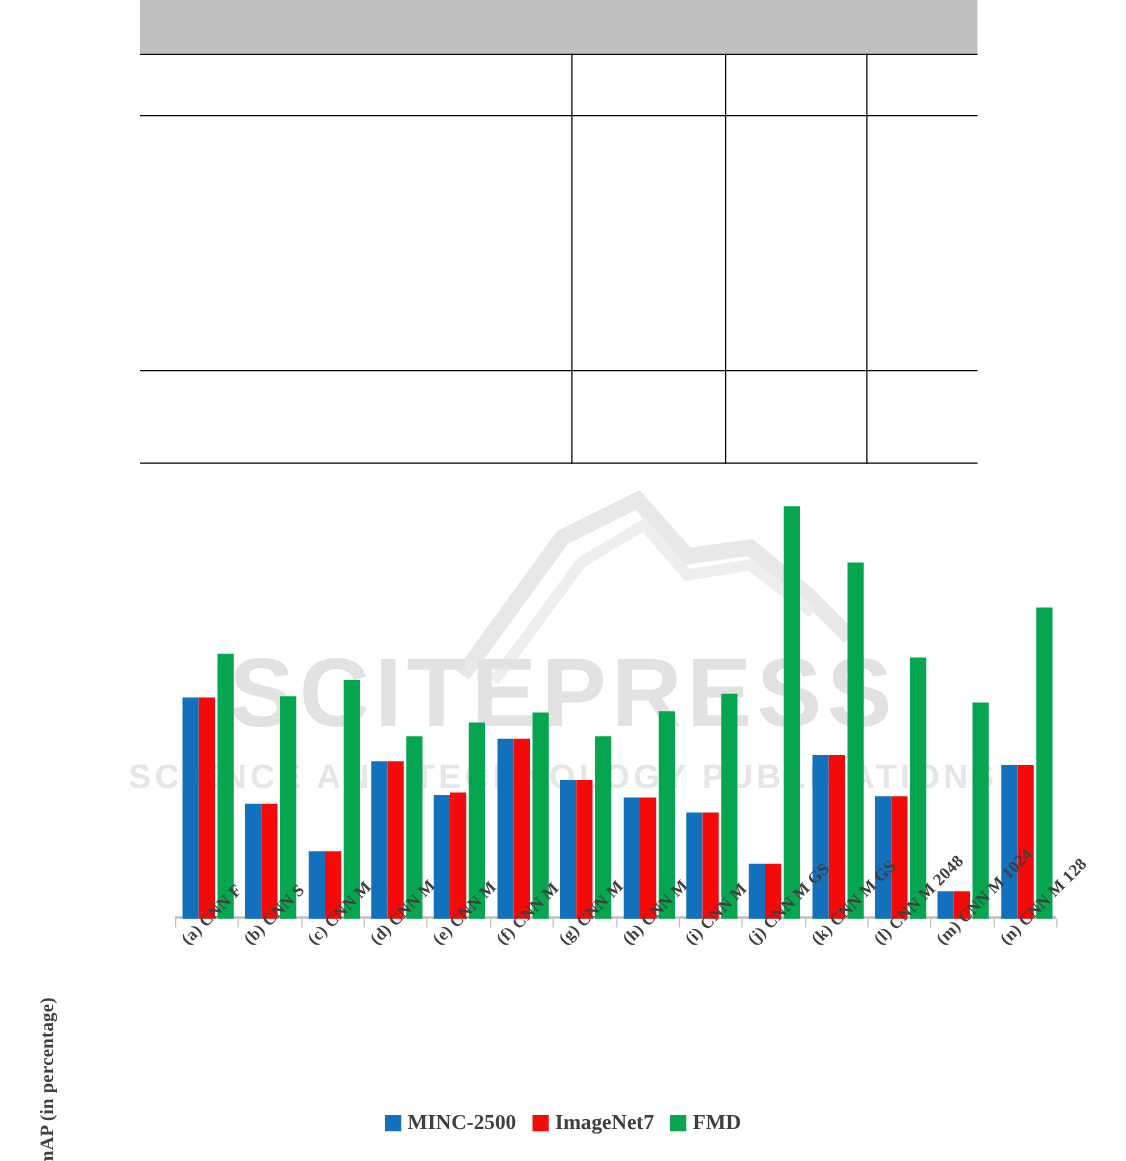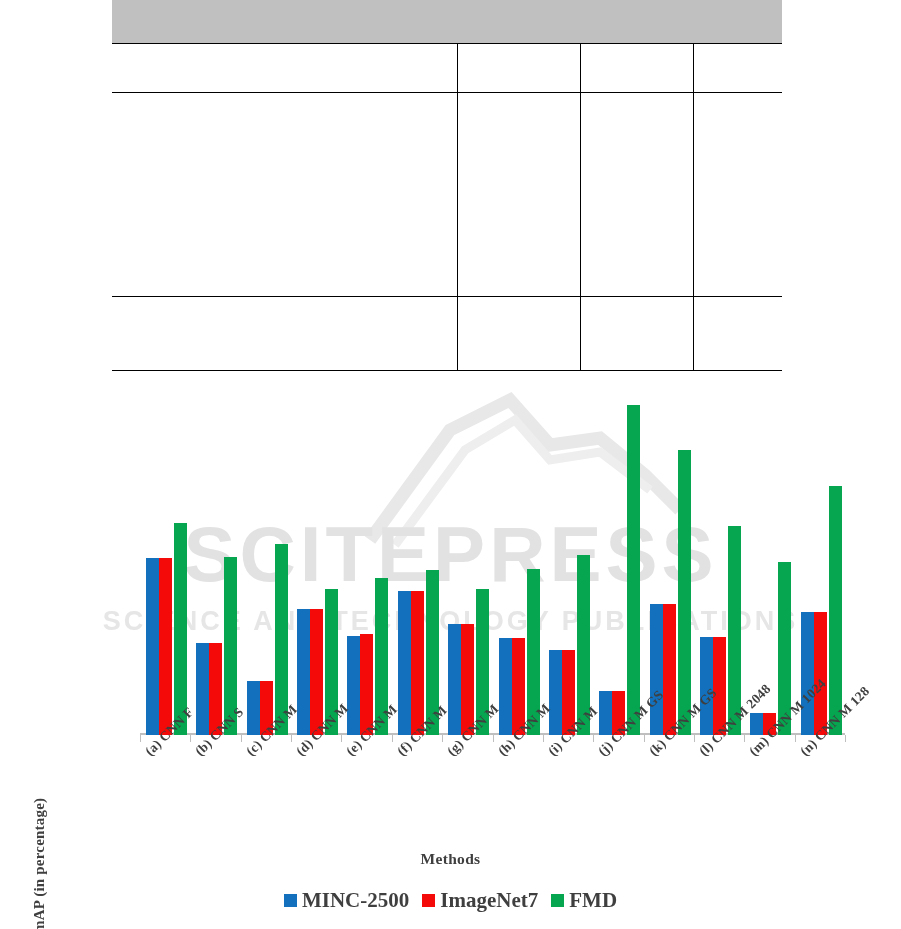--- a/index.html
+++ b/index.html
@@ -110,21 +110,21 @@
   }
 
   .x-axis-title{
     position:absolute;left:0;top:470px;width:901px;text-align:center;
     font-weight:bold;font-size:15.5px;color:#3f3f3f;letter-spacing:.3px;
   }
 
   #legend{
     position:absolute;left:0;top:508px;width:901px;
     display:flex;justify-content:center;align-items:center;gap:13px;
-    font-weight:bold;font-size:21px;color:#3f3f3f;
+    font-weight:bold;font-size:17px;color:#3f3f3f;
   }
   #legend .item{display:flex;align-items:center;gap:5px;}
   #legend .swatch{width:13px;height:13px;display:inline-block;}
 </style>
 </head>
 <body>
 
 <div id="table-region">
   <div class="hdr-band"></div>
 
@@ -251,21 +251,20 @@
       <div class="xlabel" style="left: 444.143px; top: 368px;">(g) CNN M</div>
       <div class="xlabel" style="left: 494.5px; top: 368px;">(h) CNN M</div>
       <div class="xlabel" style="left: 544.857px; top: 368px;">(i) CNN M</div>
       <div class="xlabel" style="left: 595.214px; top: 368px;">(j) CNN M GS</div>
       <div class="xlabel" style="left: 645.571px; top: 368px;">(k) CNN M GS</div>
       <div class="xlabel" style="left: 695.929px; top: 368px;">(l) CNN M 2048</div>
       <div class="xlabel" style="left: 746.286px; top: 368px;">(m) CNN M 1024</div>
       <div class="xlabel" style="left: 796.643px; top: 368px;">(n) CNN M 128</div>
     </div>
 
-  <div class="x-axis-title">Methods</div>
 
   <div id="legend">
       <div class="item">
         <span class="swatch" style="background: rgb(18, 112, 189);"></span>
         <span>MINC-2500</span>
       </div>
       <div class="item">
         <span class="swatch" style="background: rgb(245, 10, 10);"></span>
         <span>ImageNet7</span>
       </div>

